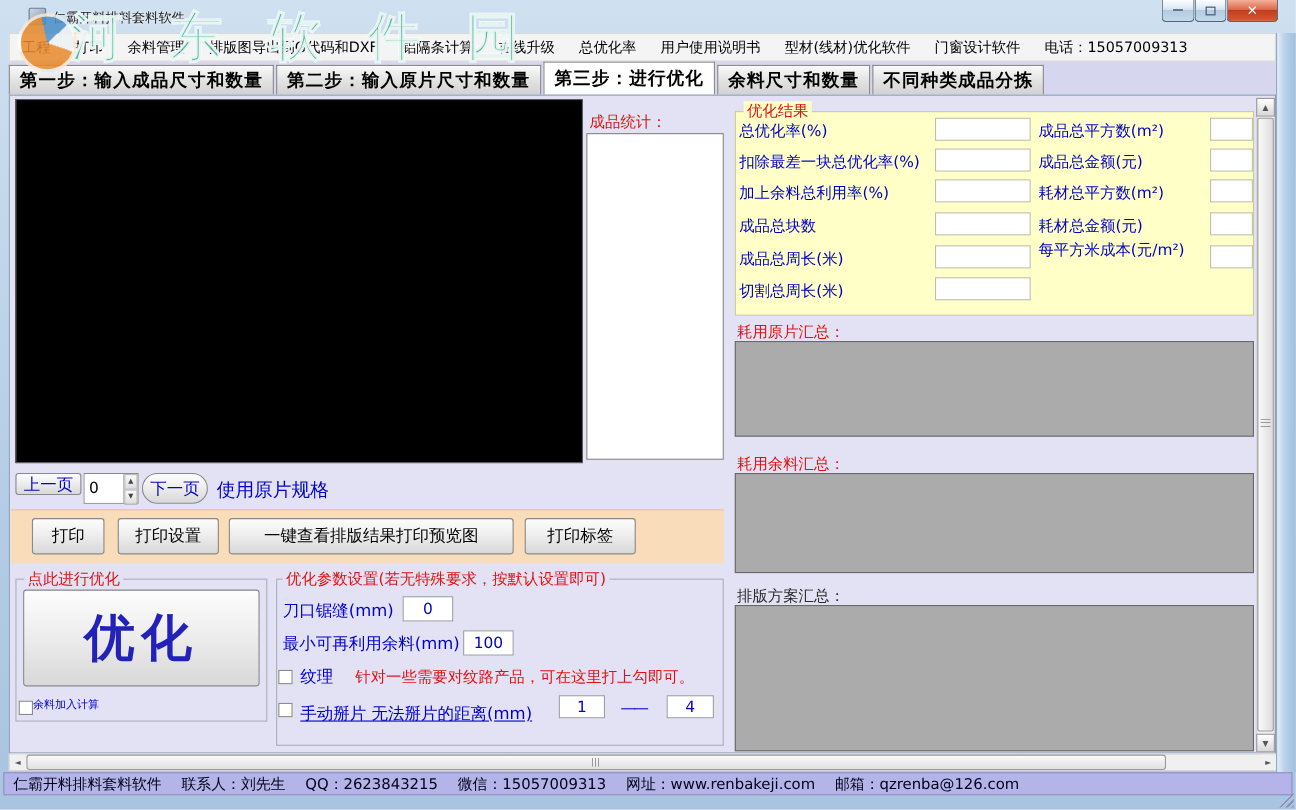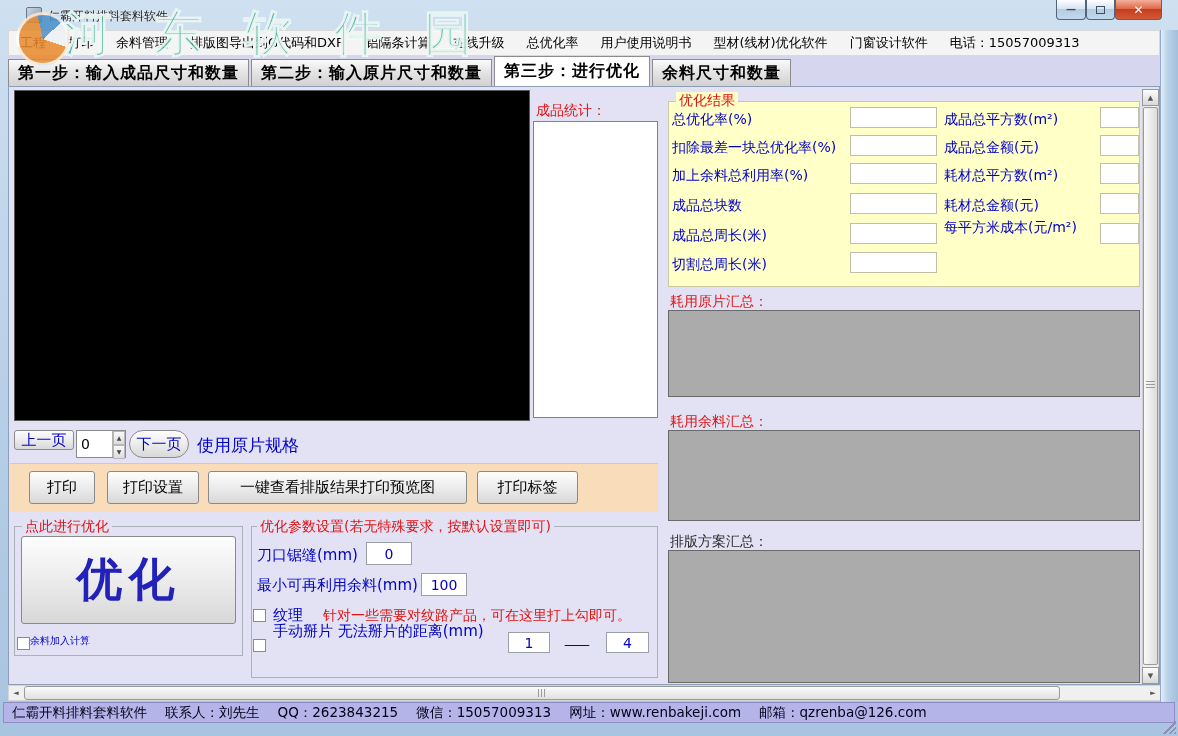--- a/index.html
+++ b/index.html
@@ -85,21 +85,21 @@
   .param-legend { left:257px; top:518px; }
   .fld { background:#fff; border:1px solid #9aa0a8; font-size:14px; color:#0000c8; text-align:center; font-family:inherit; }
   .kerf-label { left:257px; top:546px; font-size:15px; }
   .kerf-input { left:366px; top:542px; width:46px; height:23px; }
   .minrem-label { left:257px; top:576px; font-size:15px; }
   .minrem-input { left:421px; top:573px; width:46px; height:23px; }
   .grain-cb { left:253px; top:609px; }
   .grain-label { left:273px; top:606px; font-size:15px; }
   .grain-hint { left:323px; top:607px; font-size:14px; }
   .manual-cb { left:253px; top:639px; }
-  .manual-label { left:273px; top:622px; font-size:15px; }
+  .manual-label { left:273px; top:640px; font-size:15px;text-decoration:underline; }
   .manual-in1 { left:508px; top:632px; width:42px; height:21px; }
   .manual-dash { left:564px; top:636px; font-size:14px; letter-spacing:-2px; }
   .manual-in2 { left:606px; top:632px; width:43px; height:21px; }
   
   .results-group { left:668px; top:101px; width:472px; height:186px; background:#ffffc8; border:1px solid #c9c9a2; }
   .results-legend { left:676px; top:92px; background:#ffffc8; }
   .rrow-label { font-size:14px; color:#0000c8; white-space:nowrap; }
   .rinput { position:absolute; background:#fff; border:1px solid #c0c0a8; height:21px; font-family:inherit; font-size:13px; padding:0 3px; }
   
   .sum-label { font-size:14px; }
@@ -168,20 +168,21 @@
     <span class="menu-item">型材(线材)优化软件</span>
     <span class="menu-item">门窗设计软件</span>
     <span class="menu-item">电话：15057009313</span>
   </div>
 
 <div id="tabbar">
     <div class="tab">第一步：输入成品尺寸和数量</div>
     <div class="tab">第二步：输入原片尺寸和数量</div>
     <div class="tab active">第三步：进行优化</div>
     <div class="tab">余料尺寸和数量</div>
+    <div class="tab">不同种类成品分拣</div>
   </div>
 
 <div id="content"></div>
 
 <div class="abs preview-black"></div>
 <div class="abs stats-label red">成品统计：</div>
 <div class="abs stats-listbox"></div>
 
 <button class="abs btn pager-prev">上一页</button>
 <div class="abs spinner">

